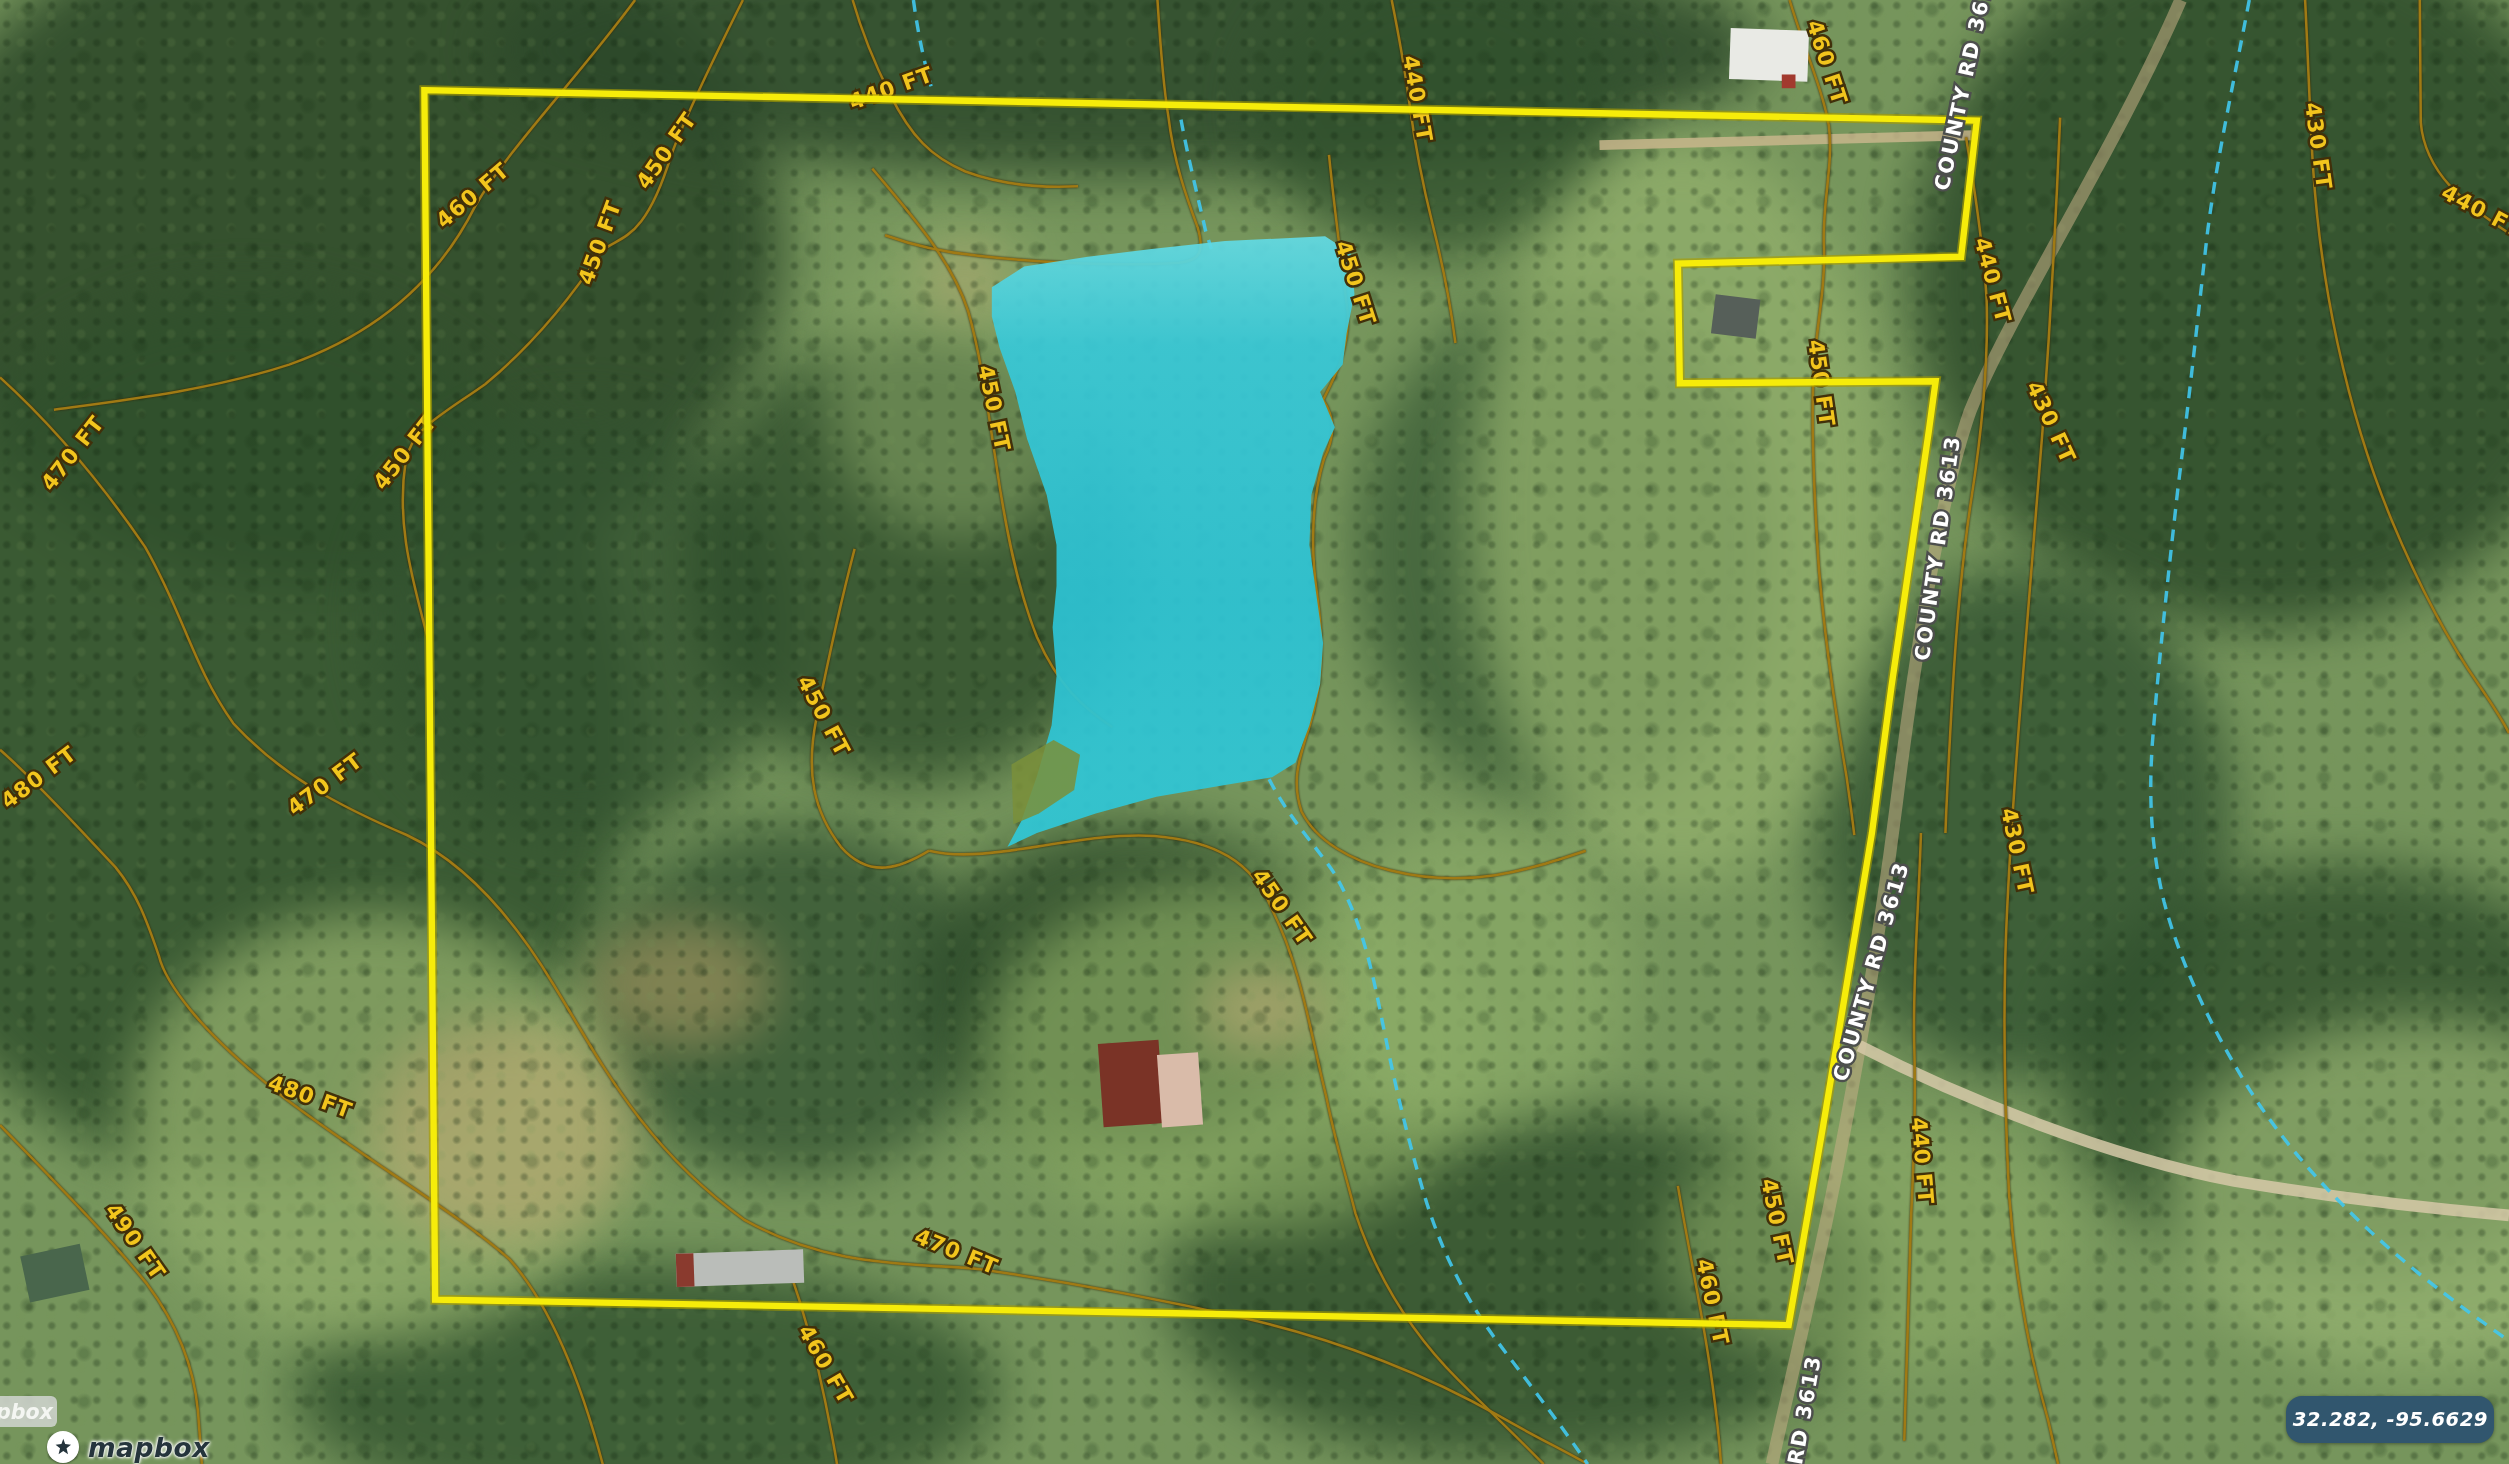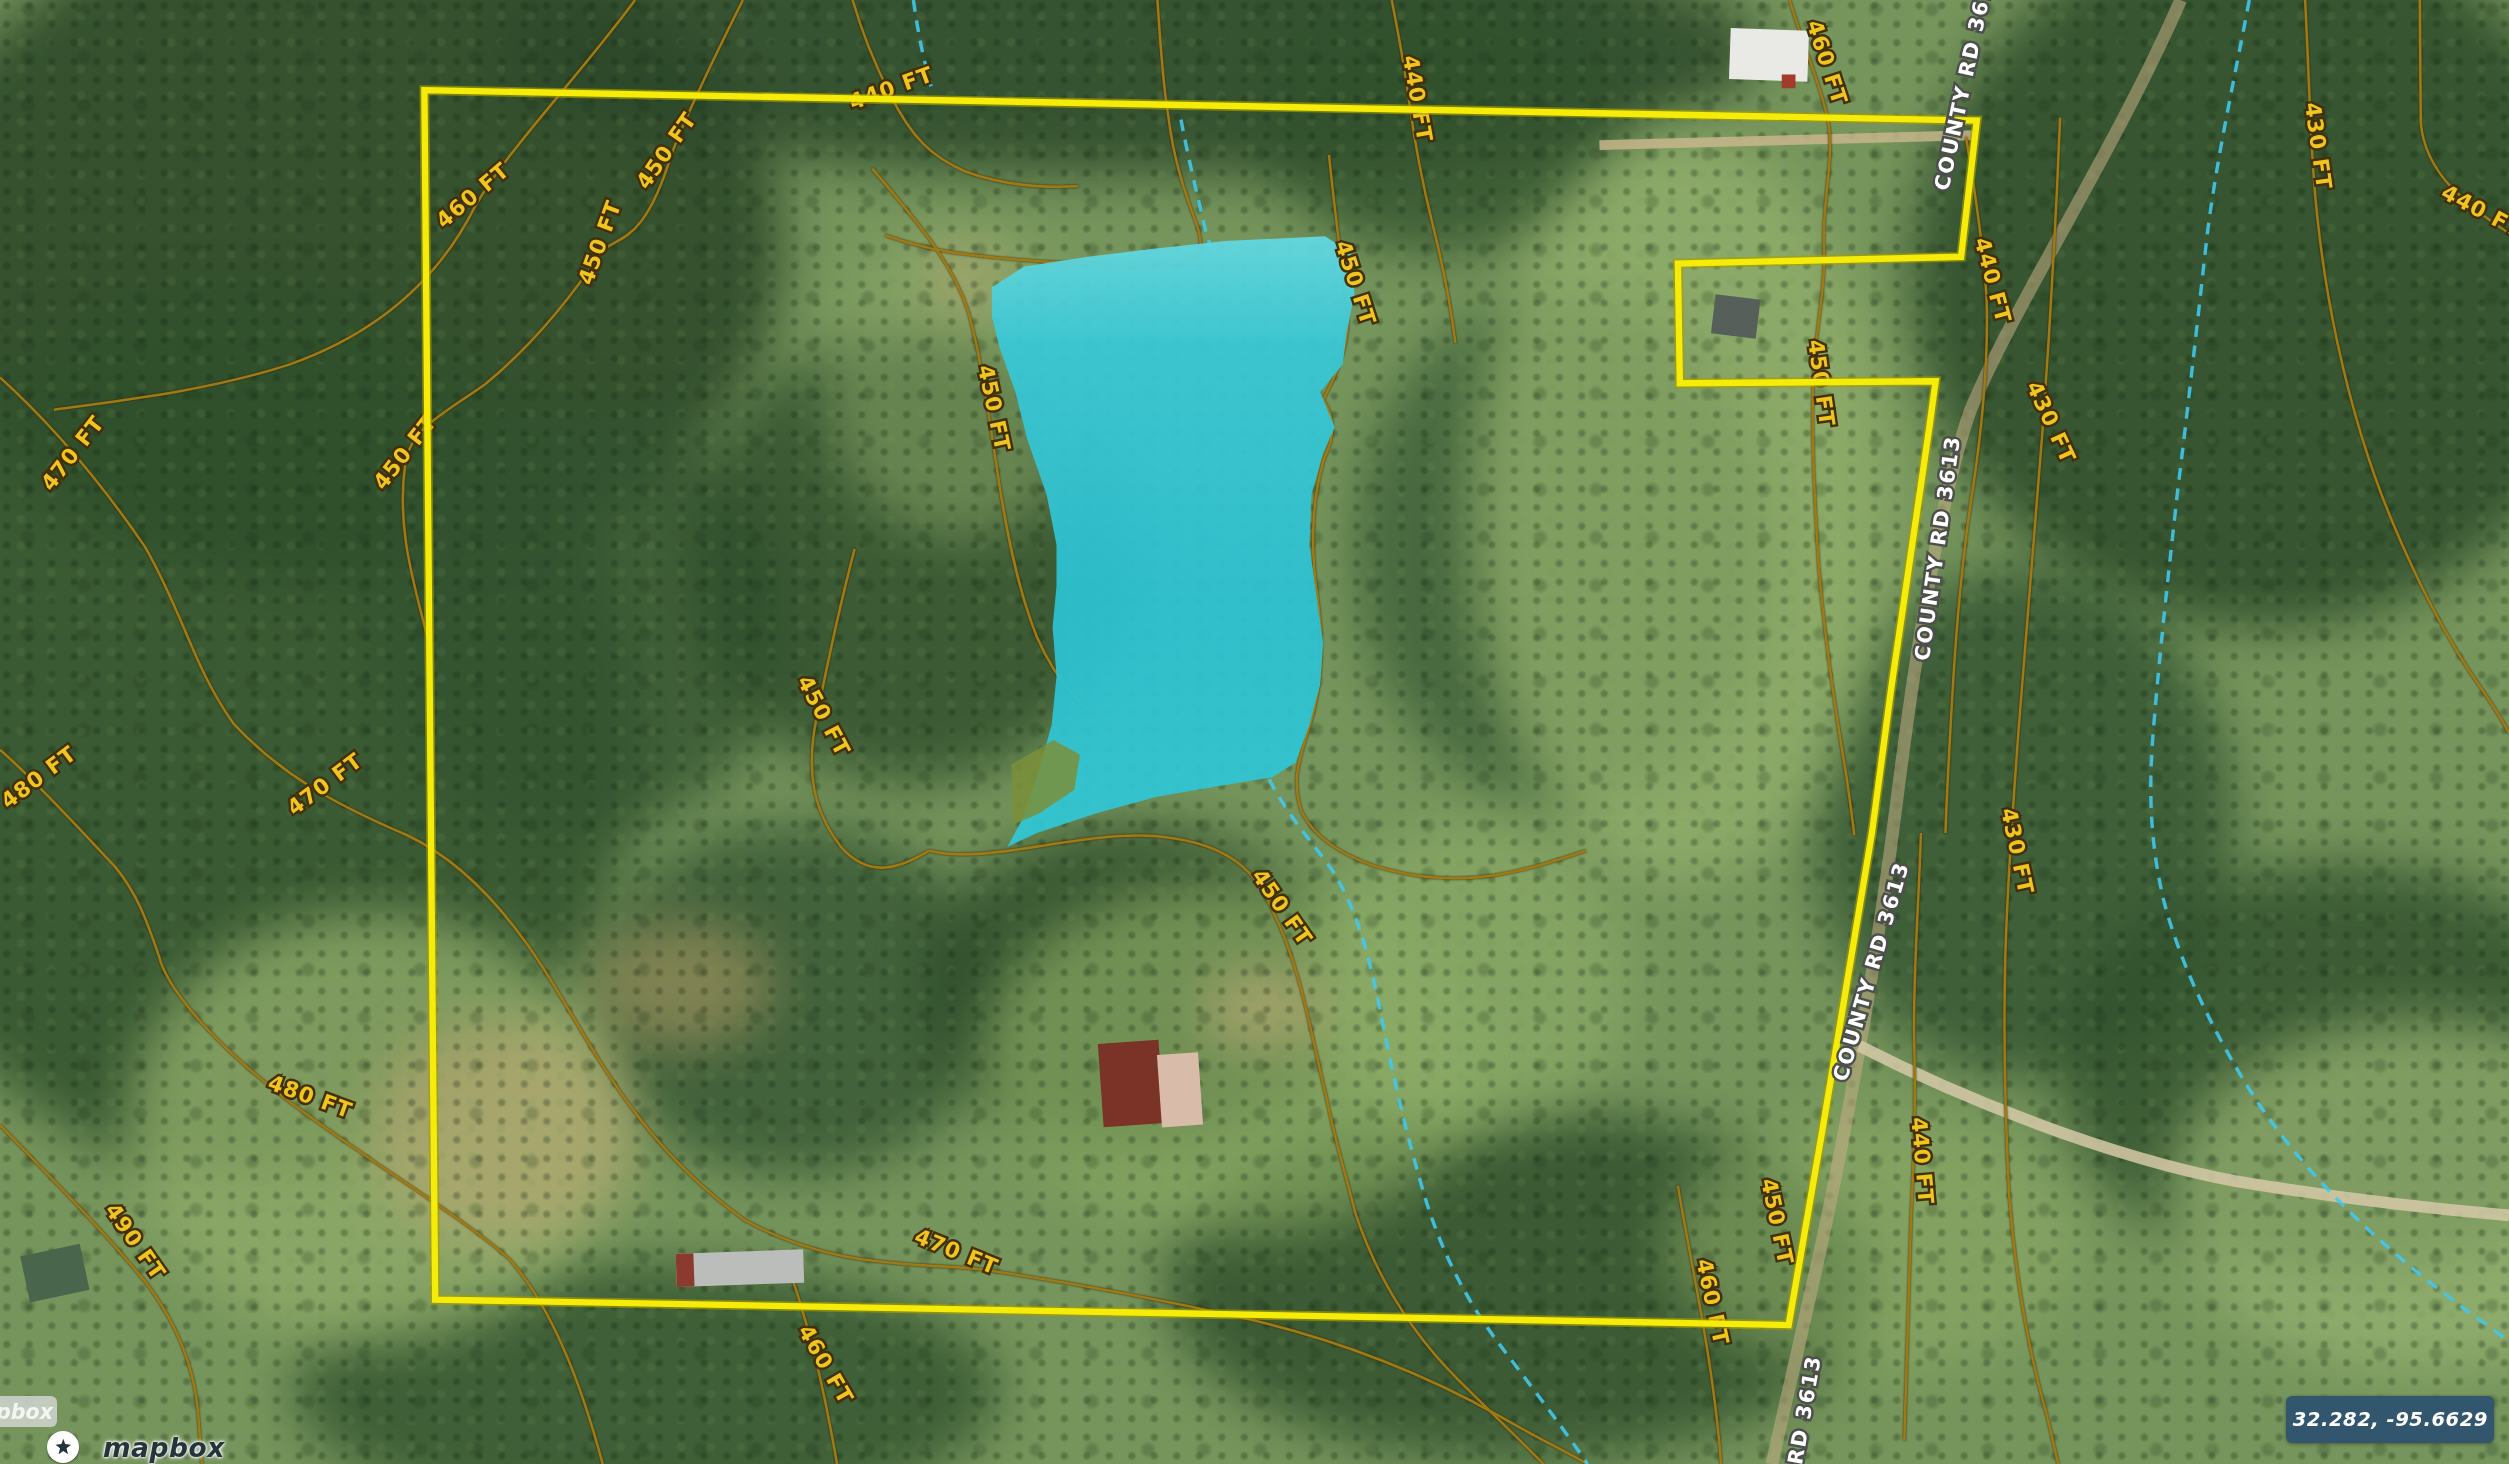--- a/index.html
+++ b/index.html
@@ -17,27 +17,27 @@
     opacity:.75;}
   svg.overlay{position:absolute;inset:0;}
   .contours{filter:drop-shadow(0 0 1px rgba(50,36,4,.9));}
   .contour-label{font-weight:bold;font-size:22px;fill:#f2c51d;stroke:#41300a;stroke-width:5px;
     paint-order:stroke;letter-spacing:1px;}
   .road-label{font-weight:bold;font-size:21px;fill:#ffffff;stroke:#4d4f4d;stroke-width:5px;
     paint-order:stroke;letter-spacing:2px;}
   .ui{position:absolute;inset:0;pointer-events:none;font-style:italic;}
   .ui > *{pointer-events:auto;}
   .coord-badge{position:absolute;right:14.7px;bottom:20.6px;width:208px;height:47px;
-    background:#31566e;border-radius:6px;color:#fff;font-weight:bold;font-size:19.6px;
+    background:#31566e;border-radius:16px;color:#fff;font-weight:bold;font-size:19.6px;
     display:flex;align-items:center;justify-content:center;letter-spacing:0.5px;
     box-shadow:0 1px 3.9px rgba(0,0,0,.4);margin-left:37px;}
   .partial-box{position:absolute;left:-13.7px;top:1396px;width:61px;height:31px;
     background:rgba(203,208,201,.92);border-radius:5.9px;color:#f4f6f2;font-weight:bold;
     font-size:20.6px;display:flex;align-items:center;padding-left:9.8px;}
-  .mapbox-logo{position:absolute;left:47px;top:1431px;display:flex;align-items:center;gap:24px;text-align:center;}
+  .mapbox-logo{position:absolute;left:47px;top:1431px;display:flex;align-items:center;gap:9px;text-align:center;}
   .logo-circle{width:32px;height:32px;border-radius:50%;background:#fff;display:flex;
     align-items:center;justify-content:center;box-shadow:0 1px 2px rgba(0,0,0,.4);}
   .logo-circle svg{width:20.6px;height:20.6px;}
   .logo-word{font-weight:bold;font-size:26.5px;color:#25343c;
     text-shadow:0 0 2.9px #fff,0 0 2.9px #fff,0 0 4.9px #fff;letter-spacing:0.5px;}
 </style>
 </head>
 <body>
 
 <div class="stage">

